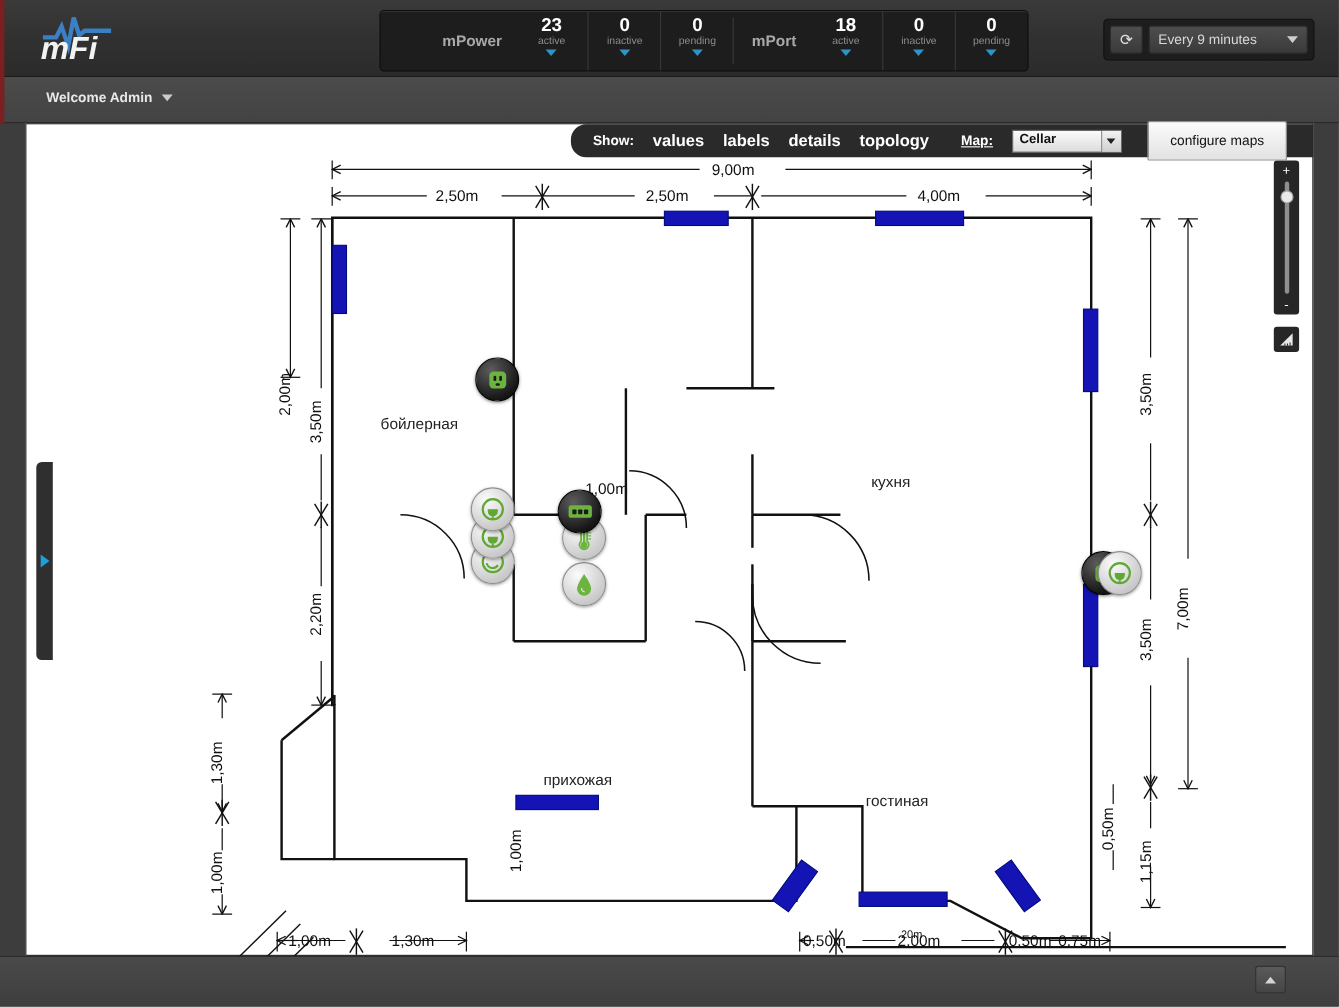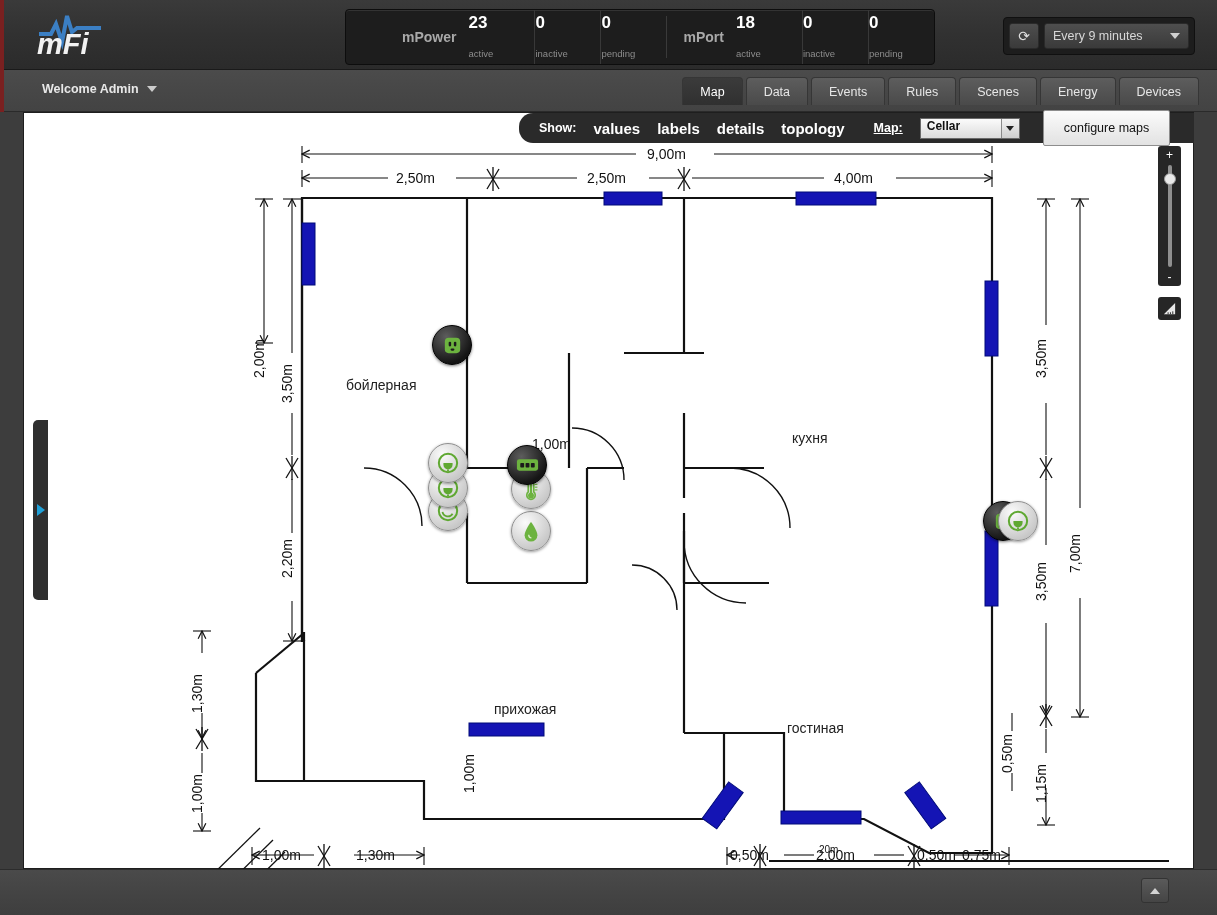--- a/index.html
+++ b/index.html
@@ -37,22 +37,22 @@
     padding-left: 40px;
   }
   .ctr-group-label {
     display: flex; align-items: center; padding: 0 12px 0 16px;
     color: #a9a9a9; font-size: 14px; font-weight: bold;
   }
   .ctr-cell {
     position: relative;
     width: 66px;
     border-left: 1px solid #383838;
-    display: flex; flex-direction: column; 
-    justify-content: flex-start; padding-top: 4px; gap: 16px;
+    display: flex; flex-direction: column; align-items: center;
+    justify-content: flex-start; padding-top: 4px;
   }
   .ctr-cell.nobar { border-left: none; }
   .ctr-num { color: #ffffff; font-size: 17px; font-weight: bold; line-height: 18px; }
   .ctr-lbl { color: #8d8d8d; font-size: 9.5px; line-height: 12px; }
   .ctr-caret {
     width: 0; height: 0; margin-top: 1px;
     border-left: 5px solid transparent;
     border-right: 5px solid transparent;
     border-top: 6px solid #2f93c8;
   }
@@ -308,43 +308,20 @@
       <span class="tri-down"></span>
     </div>
   </div>
 </div>
 
 <div class="navbar">
   <div class="left-accent2"></div>
   <div class="welcome">
     <span>Welcome Admin</span>
     <span class="tri-down"></span>
-  </div>
-  <div class="tabs">
-    <div class="tab active">
-        <span>Map</span>
-      </div>
-    <div class="tab">
-        <span>Data</span>
-      </div>
-    <div class="tab">
-        <span>Events</span>
-      </div>
-    <div class="tab">
-        <span>Rules</span>
-      </div>
-    <div class="tab">
-        <span>Scenes</span>
-      </div>
-    <div class="tab">
-        <span>Energy</span>
-      </div>
-    <div class="tab">
-        <span>Devices</span>
-      </div>
   </div>
 </div>
 
 <div class="map-panel">
 
   <svg class="floorplan" viewBox="0 0 1171 757">
     <defs>
       <marker id="ar" markerWidth="9" markerHeight="9" refX="8" refY="4.5" orient="auto">
         <path d="M1,1 L8,4.5 L1,8" stroke="#111" stroke-width="1.1" fill="none"></path>
       </marker>

